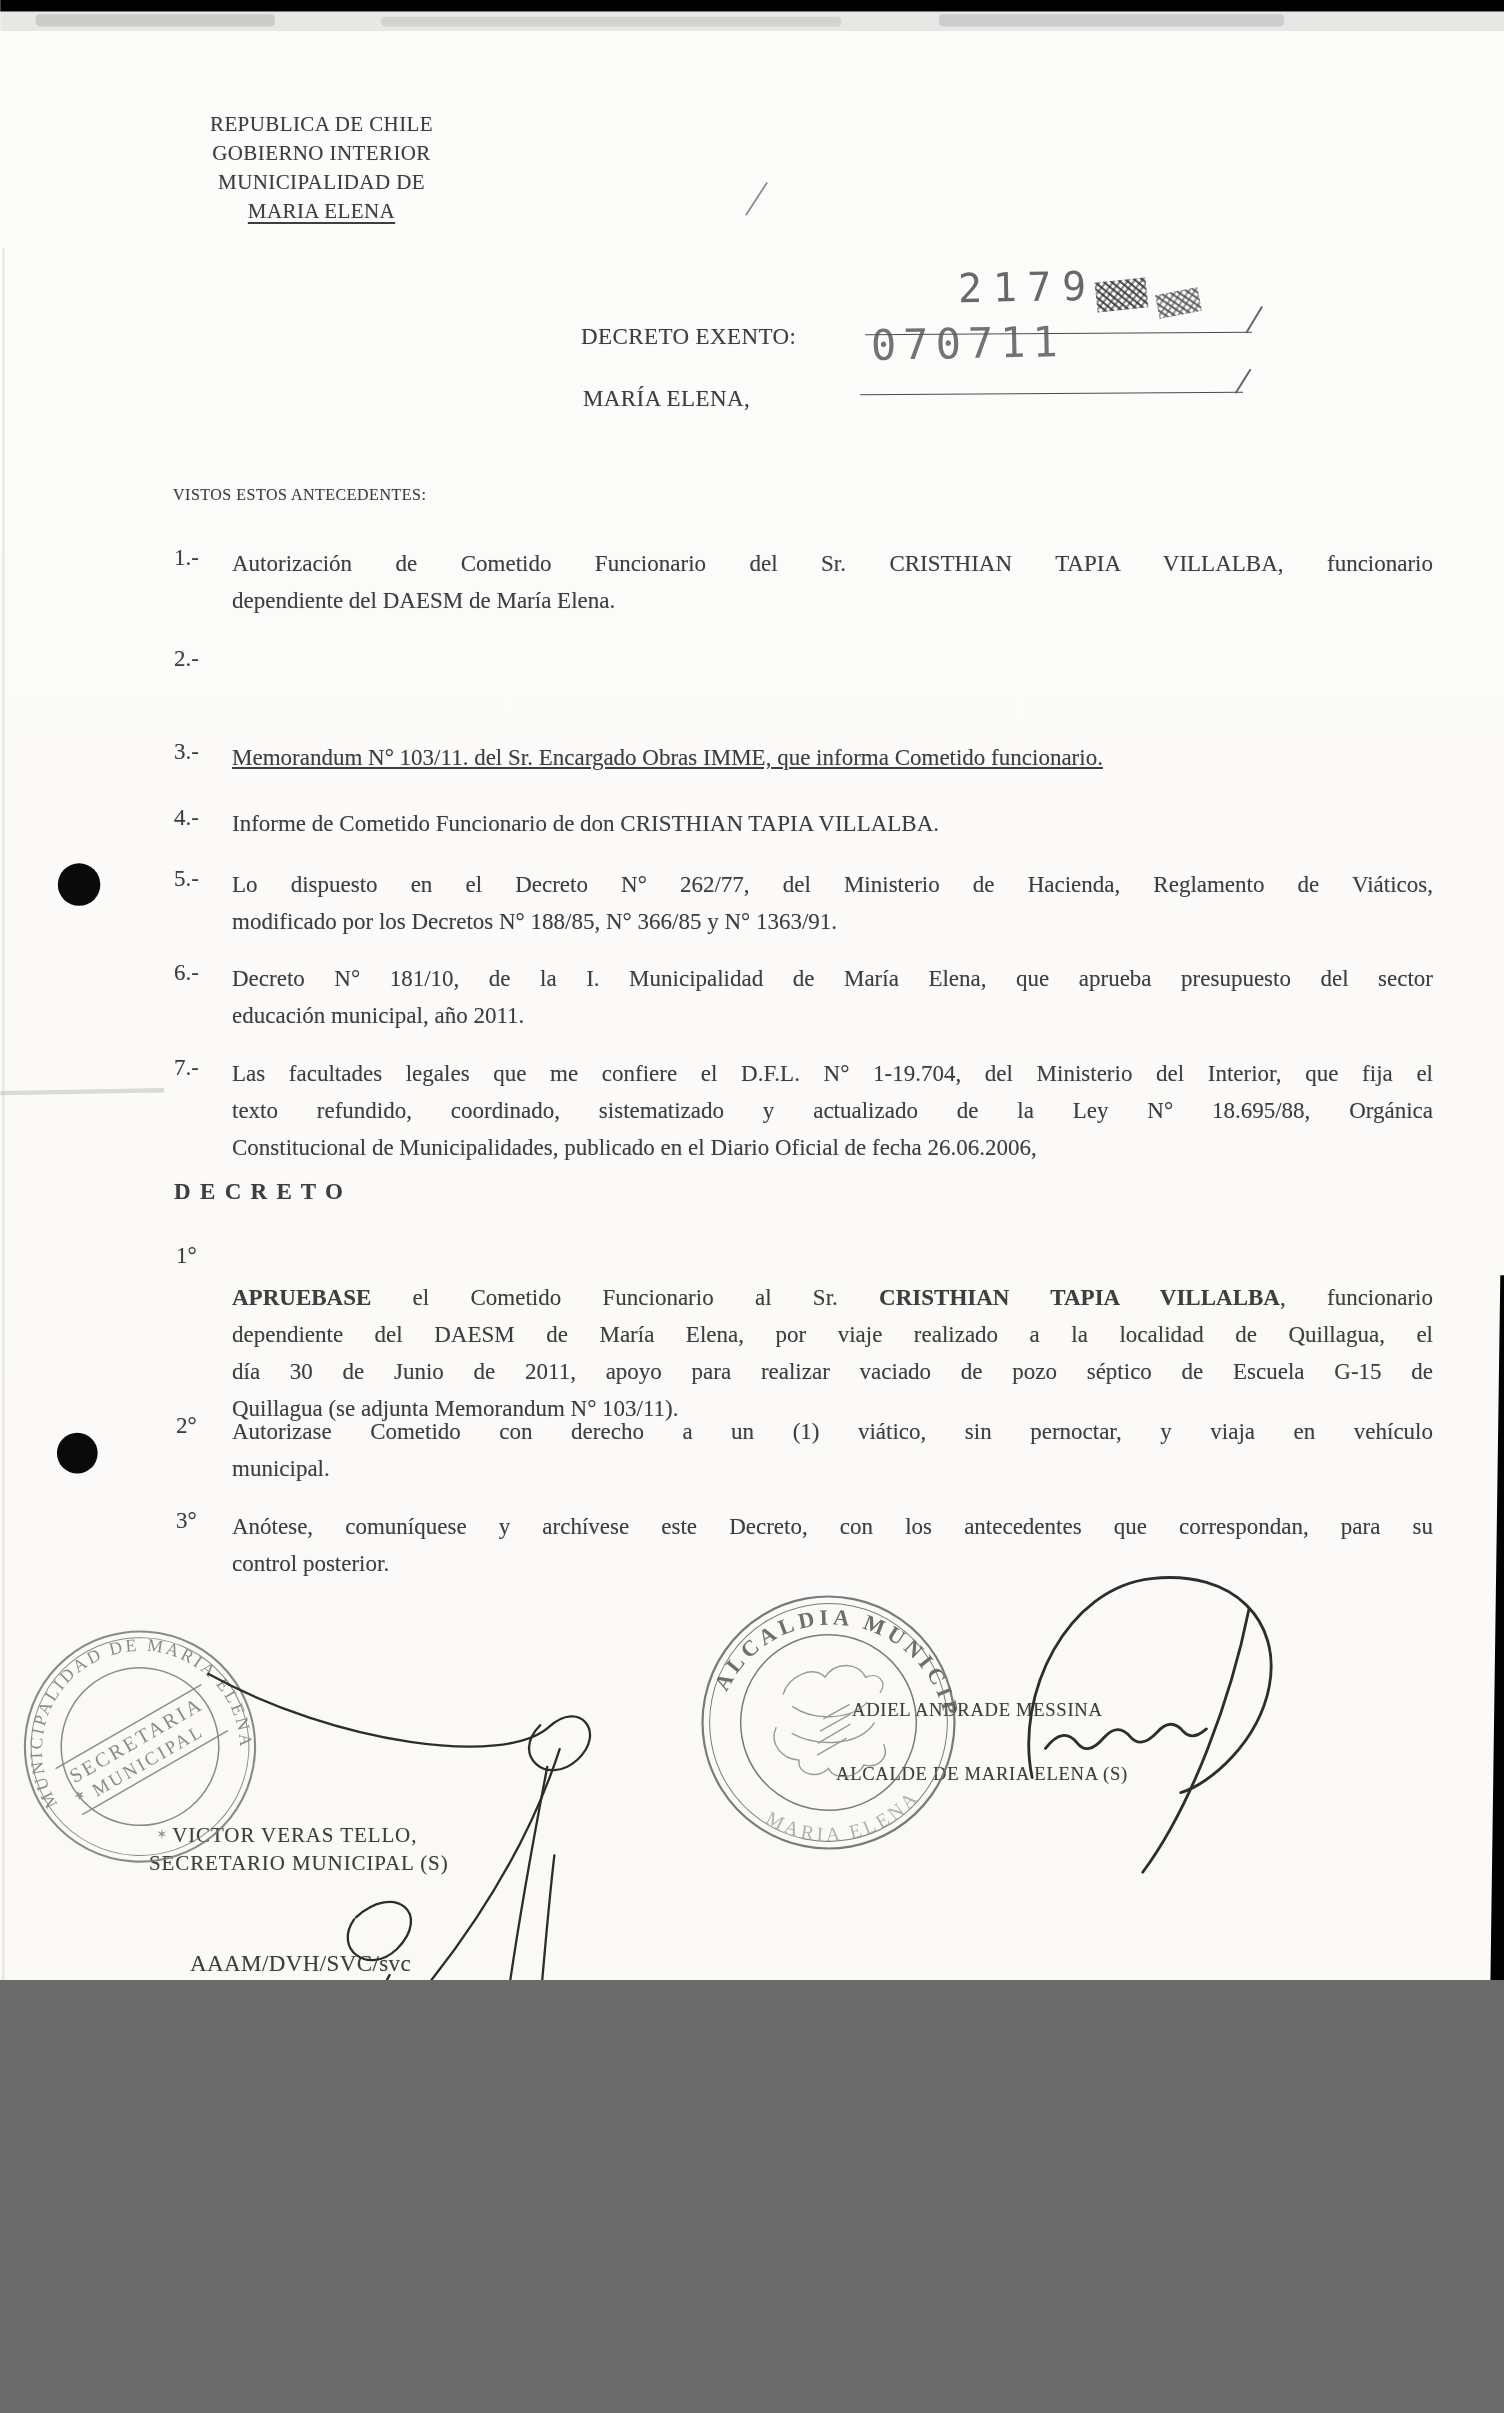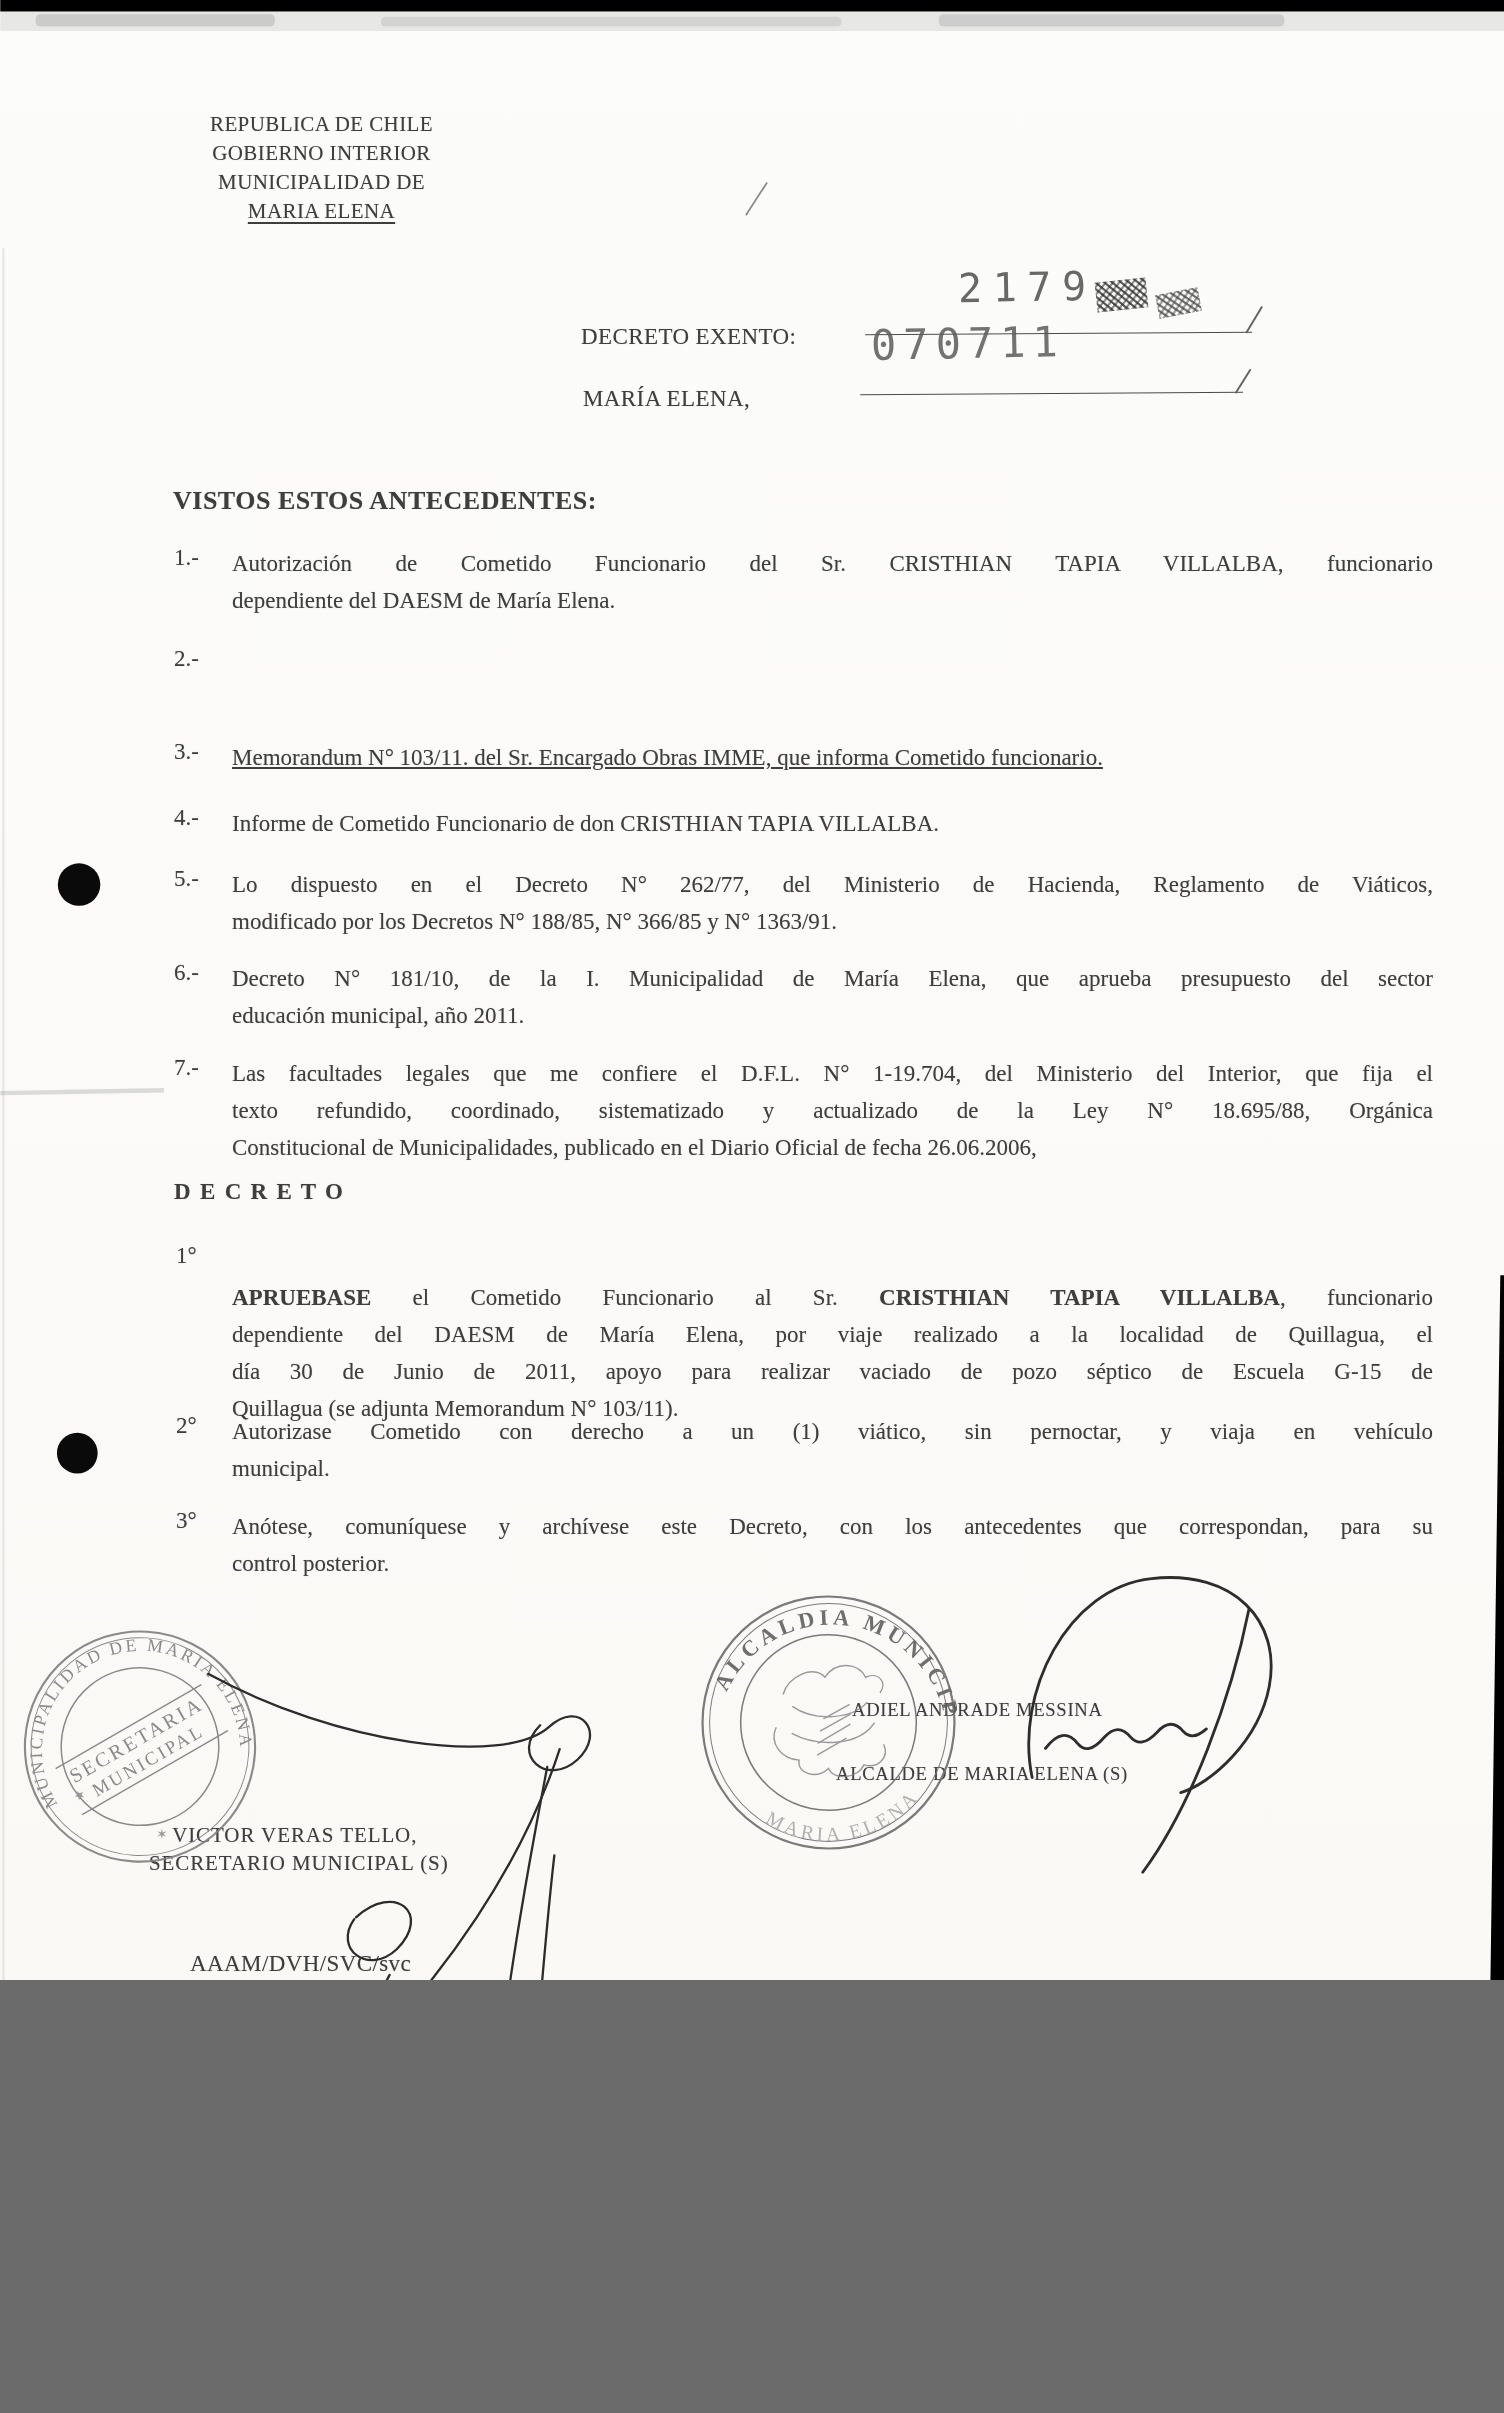--- a/index.html
+++ b/index.html
@@ -17,21 +17,21 @@
   .stampnum{font-family:"DejaVu Sans Mono",monospace;color:#4f4f4f;opacity:.85;}
   .num2179{font-size:40px;letter-spacing:10.6px;transform:rotate(-1deg);}
   .num0707{font-size:42px;letter-spacing:7px;color:#5c5c5c;transform:rotate(-1.2deg);}
   .fill-line{border-bottom:1.8px solid #4a4a4a;transform:rotate(-.35deg);}
   .smudge{
     background:
       repeating-linear-gradient(45deg, rgba(45,45,45,.8) 0 1.8px, transparent 1.8px 5.3px),
       repeating-linear-gradient(-45deg, rgba(45,45,45,.55) 0 1.8px, transparent 1.8px 5.3px);
     filter:blur(0.4px);
   }
-  .vistos-title{font-size:26px;font-weight:700;letter-spacing:0.5px;}
+  .vistos-title{font-size:16px;font-weight:400;letter-spacing:0.5px;}
   .item-num{font-size:23px;width:55px;}
   .item-body{width:1201px;font-size:23px;line-height:37px;}
   .doc-line{text-align:justify;text-align-last:justify;white-space:normal;}
   .doc-line.last{text-align-last:left;}
   .doc-line .bold{font-weight:700;}
   .decreto-heading{font-size:23px;font-weight:700;letter-spacing:1.8px;}
   .sig-name{font-size:18.6px;letter-spacing:0.7px;}
   .sig-name-l{font-size:21px;letter-spacing:0.9px;}
   .footer-line{font-size:23px;letter-spacing:0.4px;}
   .footer-underline{border-bottom:1.8px solid #4e4e4e;padding-bottom:0.9px;}

